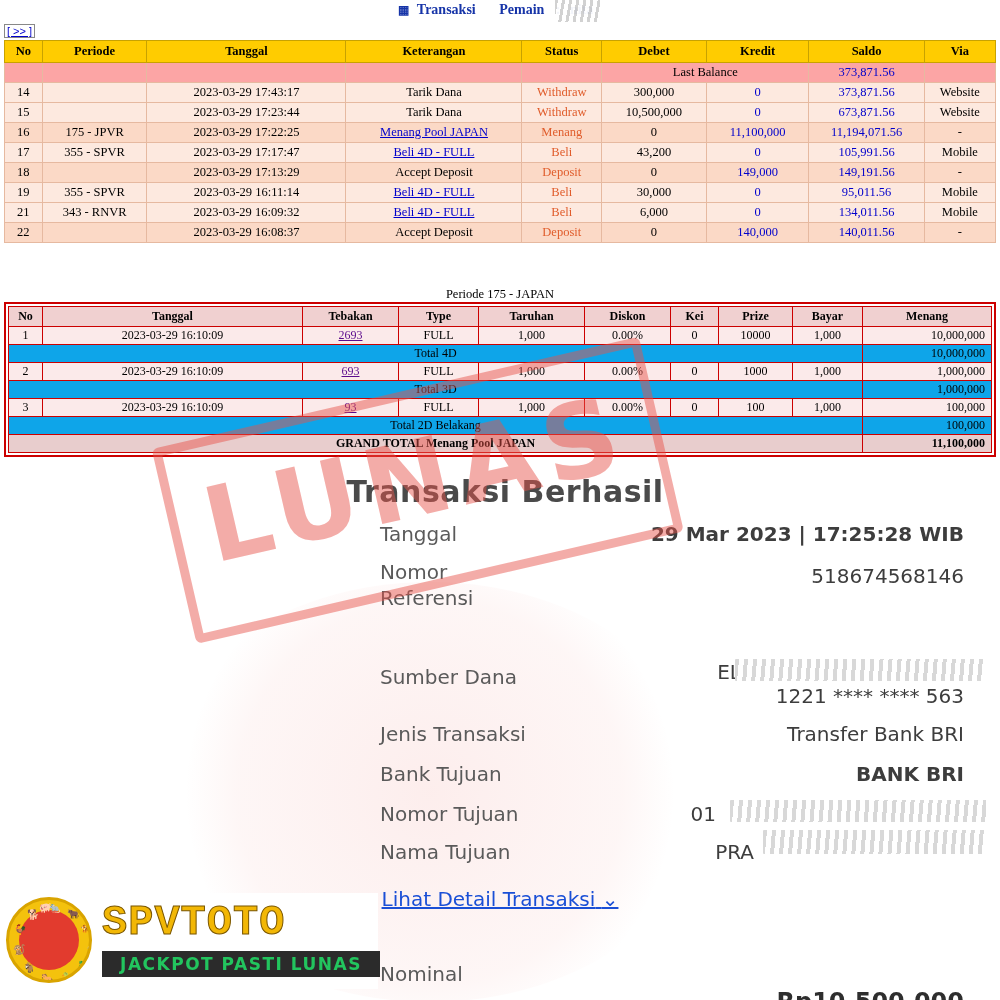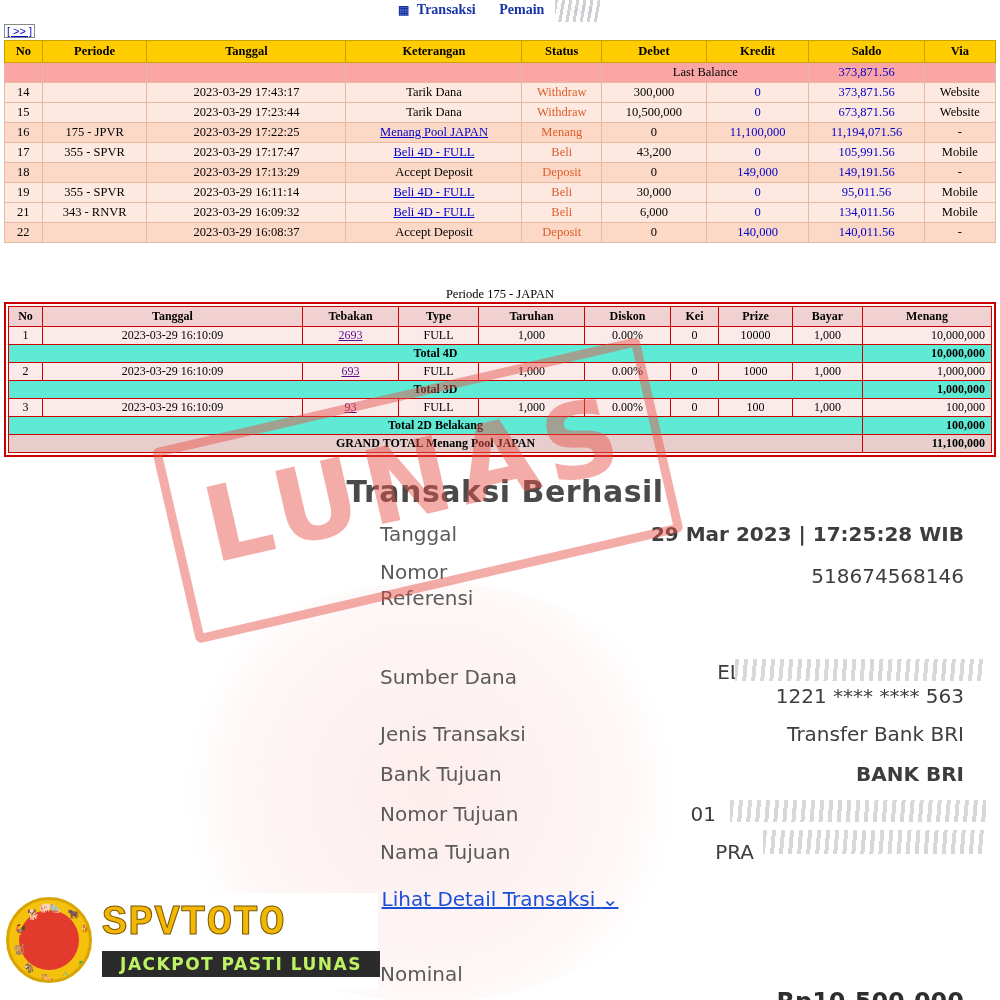--- a/index.html
+++ b/index.html
@@ -84,21 +84,21 @@
   .t2 th {
     background:#f0d0d0; border:1px solid #cc0000;
     font-weight:bold; text-align:center; padding:2px;
     font-size:12px;
   }
   .t2 td {
     border:1px solid #cc0000; text-align:center;
     padding:1px 3px; height:16px; font-size:12px;
     background:#fbeaea;
   }
-  .t2 tr.sub td { background:#5eead4; font-weight:bold; }
+  .t2 tr.sub td { background:#0ea5e9; font-weight:normal; }
   .t2 tr.grand td { background:#e8cdcd; font-weight:bold; }
   .t2 .lnk { color:#5a0a8c; text-decoration:underline; }
   .t2 .rt { text-align:right; padding-right:6px; }
 
   
   .receipt {
     position:absolute; left:0; top:462px; width:986px; height:538px;
     background:#fff; overflow:hidden;
   }
   .rcp-title {
@@ -188,21 +188,21 @@
     position:absolute; left:96px; top:6px;
     font-family:Liberation Mono, monospace;
     font-size:42px; font-weight:bold;
     color:#f2b705;
     -webkit-text-stroke:1px #7a5600;
     letter-spacing:1px;
   }
   .logo-sub {
     position:absolute; left:96px; top:58px;
     width:278px;
-    background:#2b2b2b; color:#bef264;
+    background:#2b2b2b; color:#22c55e;
     font-family:"DejaVu Sans", sans-serif;
     font-size:17px; font-weight:bold;
     letter-spacing:1.5px;
     padding:3px 6px;
     text-align:center;
   }
 </style>
 </head>
 <body>
 

